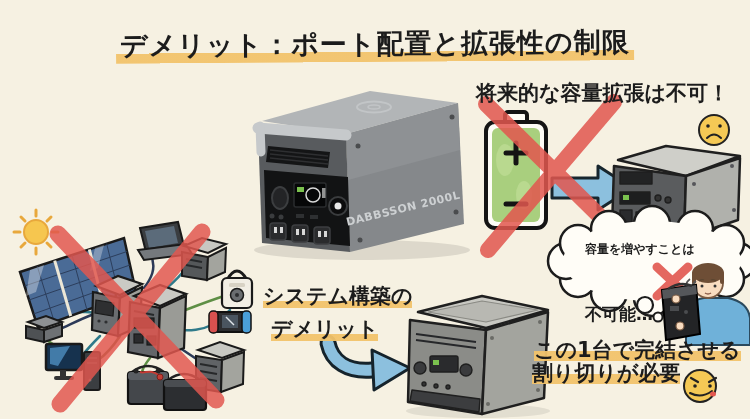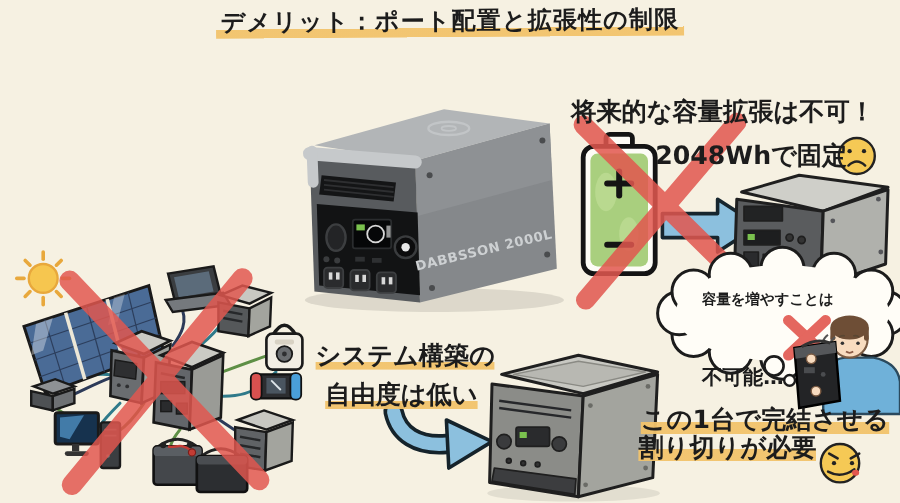--- a/index.html
+++ b/index.html
@@ -3,21 +3,21 @@
 <meta charset="utf-8">
 <style>
   * { margin:0; padding:0; box-sizing:border-box; }
   html,body { width:750px; height:419px; }
   body { font-family:"DejaVu Sans","Liberation Sans",sans-serif; background:#f6f1e2; }
   .stage { position:relative; width:750px; height:419px; background:#f6f1e2; overflow:hidden; }
   .scene { position:absolute; left:0; top:0; width:750px; height:419px; }
   .txt { position:absolute; font-weight:700; color:#1c1c1c; white-space:nowrap; z-index:5;text-align:center; }
   .hl-under { background:linear-gradient(to bottom, rgba(0,0,0,0) 72%, rgba(242,195,107,.95) 72%, rgba(242,195,107,.95) 100%, rgba(0,0,0,0) 100%); }
   .hl-half  { background:linear-gradient(to bottom, rgba(0,0,0,0) 56%, rgba(242,195,107,.95) 56%, rgba(242,195,107,.95) 97%, rgba(0,0,0,0) 97%); }
-  .title { left:0; right:0; top:4px; text-align:center; font-size:20px; letter-spacing:1px; }
+  .title { left:0; right:0; top:26px; text-align:center; font-size:27px; letter-spacing:1px; }
   .title span { display:inline-block; transform:rotate(-0.4deg); padding:0 4px; }
   .cap1 { left:476px; top:79px;  font-size:21px; }
   .cap2 { left:546px; top:116px; font-size:21px; }
   .bub1 { left:585px; top:241px; font-size:12px; }
   .bub2 { left:585px; top:266px; font-size:17px;margin-top:37px; }
   .sys1 { left:263px; top:282px; font-size:21px; }
   .sys2 { left:271px; top:315px; font-size:21px; }
   .con1 { left:534px; top:336px; font-size:21px; }
   .con2 { left:532px; top:359px; font-size:21px; }
 </style>
@@ -364,24 +364,23 @@
     <circle cx="695" cy="386" r="1.8" fill="#222"></circle>
         <circle cx="710" cy="386" r="1.8" fill="#222"></circle>
     <path d="M690,393 Q701,399 712,391" fill="none" stroke="#222" stroke-width="2" stroke-linecap="round"></path>
     <ellipse cx="713" cy="394" rx="3" ry="2.5" fill="#e2574f"></ellipse>
   </g>
 </svg>
 
 <div class="txt title"><span class="hl-under">デメリット：ポート配置と拡張性の制限</span></div>
 
 <div class="txt cap1">将来的な容量拡張は不可！</div>
-<div class="txt cap2">2048Whで固定</div>
 
 <div class="txt bub1">容量を増やすことは</div>
 <div class="txt bub2">不可能…</div>
 
 <div class="txt sys1"><span class="hl-under">システム構築の</span></div>
-<div class="txt sys2"><span class="hl-under">自由度は低い</span></div>
+<div class="txt sys2"><span class="hl-under">デメリット</span></div>
 
 <div class="txt con1"><span class="hl-half">この1台で完結させる</span></div>
 <div class="txt con2"><span class="hl-half">割り切りが必要</span></div>
 
 </div>
 
 </body></html>

